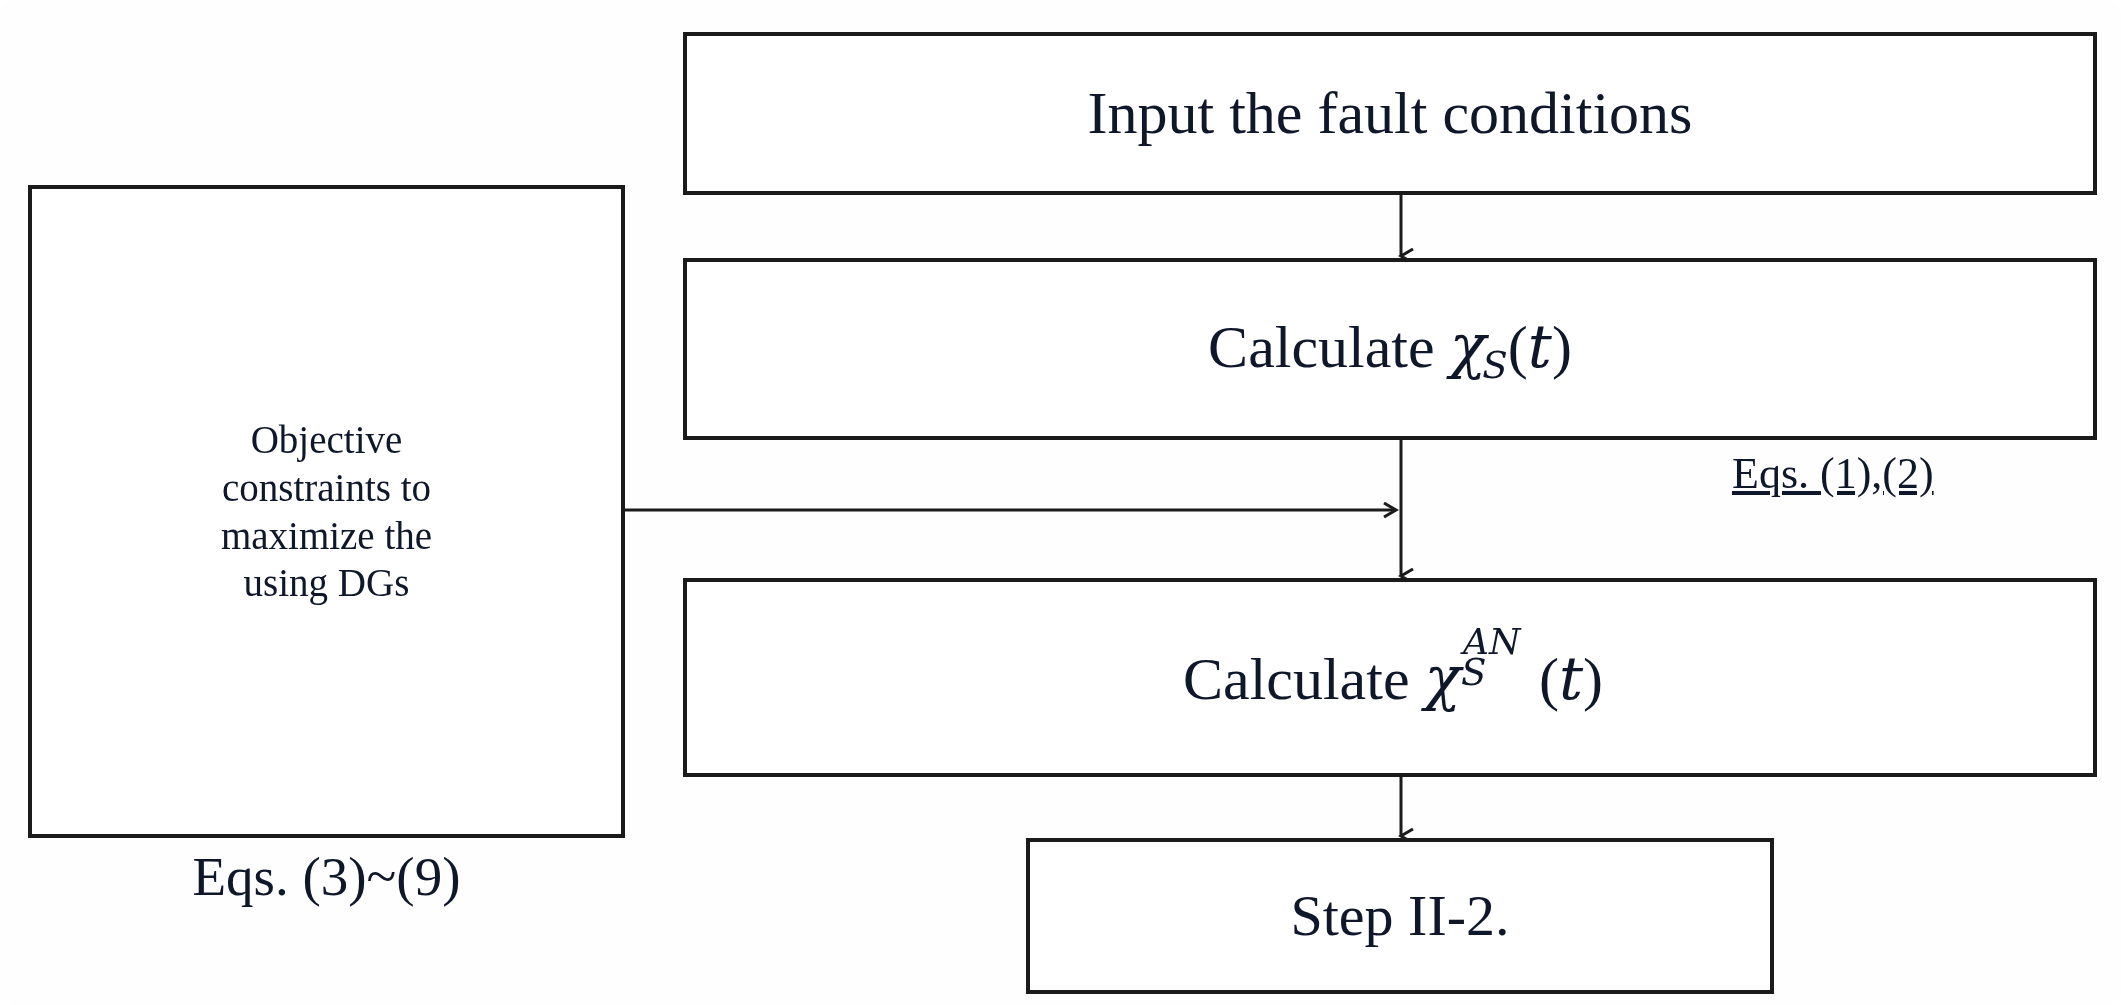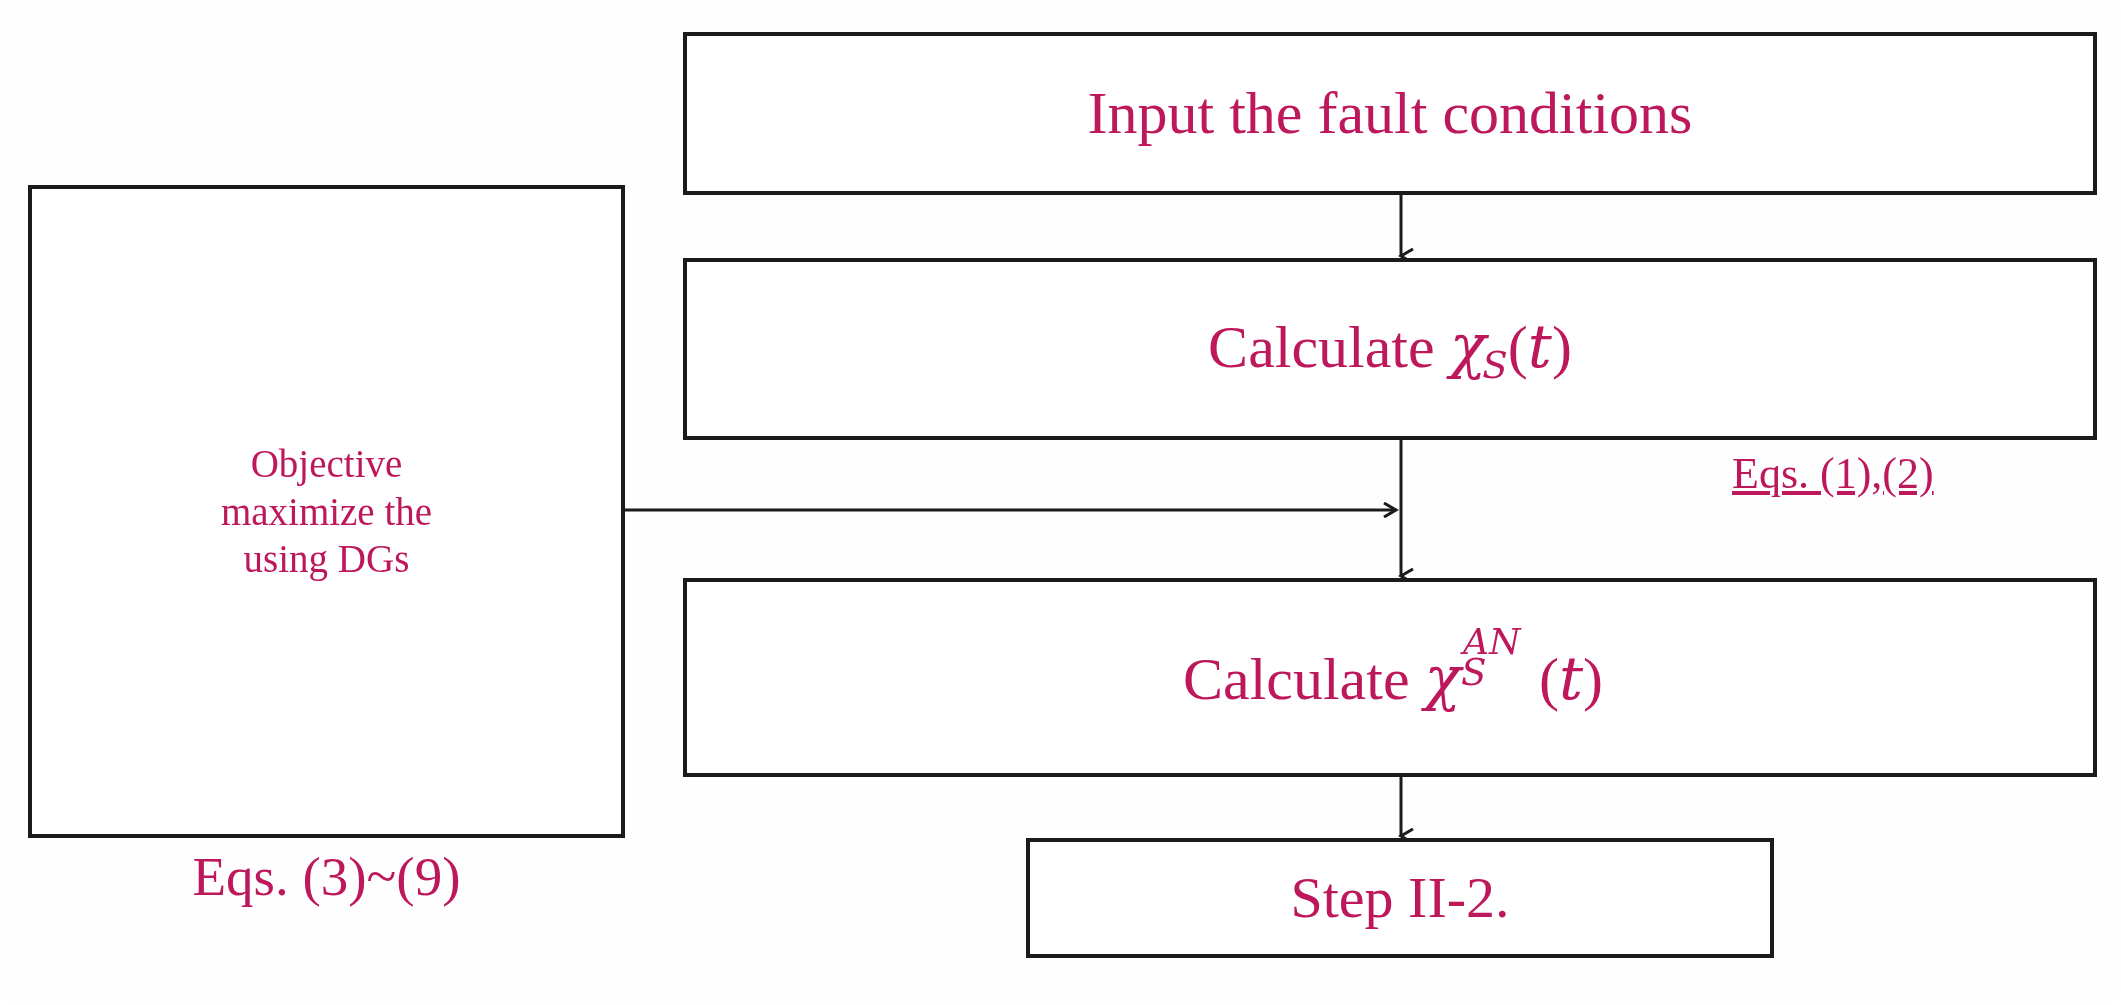--- a/index.html
+++ b/index.html
@@ -6,21 +6,21 @@
     margin: 0;
     padding: 0;
     background: #ffffff;
   }
   #canvas {
     position: relative;
     width: 2121px;
     height: 1005px;
     background: #fefefe;
     font-family: "Liberation Serif", "DejaVu Serif", serif;
-    color: #be185d;
+    color: #0f172a;
     overflow: hidden;
     border-radius: 15px;
   }
 
   
   .fbox {
     position: absolute;
     box-sizing: border-box;
     border: 4px solid #1b1b1b;
     background: #ffffff;
@@ -49,21 +49,21 @@
     font-size: 60px;
   }
   #box-calc-chisan {
     left: 683px;  top: 578px;
     width: 1414px; height: 199px;
     font-size: 60px;
     padding-left: 6px;
   }
   #box-step {
     left: 1026px; top: 838px;
-    width: 748px;  height: 120px;
+    width: 748px;  height: 156px;
     font-size: 58px;
   }
   #box-objective {
     left: 28px;   top: 185px;
     width: 597px; height: 653px;
     font-size: 39px;
     flex-direction: column;
     justify-content: center;
   }
   #box-objective .line {
@@ -192,19 +192,20 @@
       <span>Calculate </span><span class="chi">χ</span><span class="supsub"><span class="s-up">AN</span><span class="s-dn">S</span></span><span class="paren">(<span class="ital-t">t</span>)</span>
     </span>
   </div>
 
   <div class="fbox" id="box-step">
     <span class="txt">Step II-2.</span>
   </div>
 
   <div class="fbox" id="box-objective">
     <span class="line">Objective</span>
+    <span class="line">constraints to</span>
     <span class="line">maximize the</span>
     <span class="line">using DGs</span>
   </div>
 
   <div id="eqs-3-9">Eqs. (3)~(9)</div>
 
 </div>
 
 </body></html>

